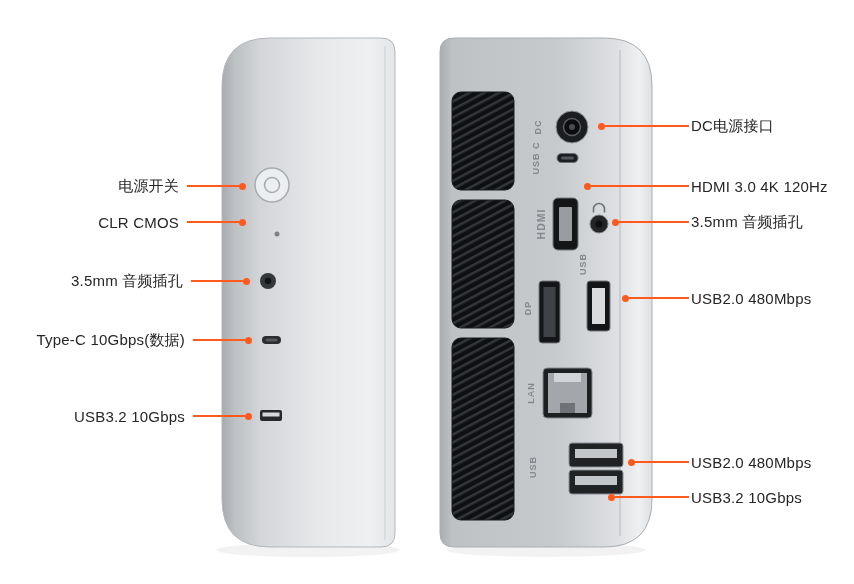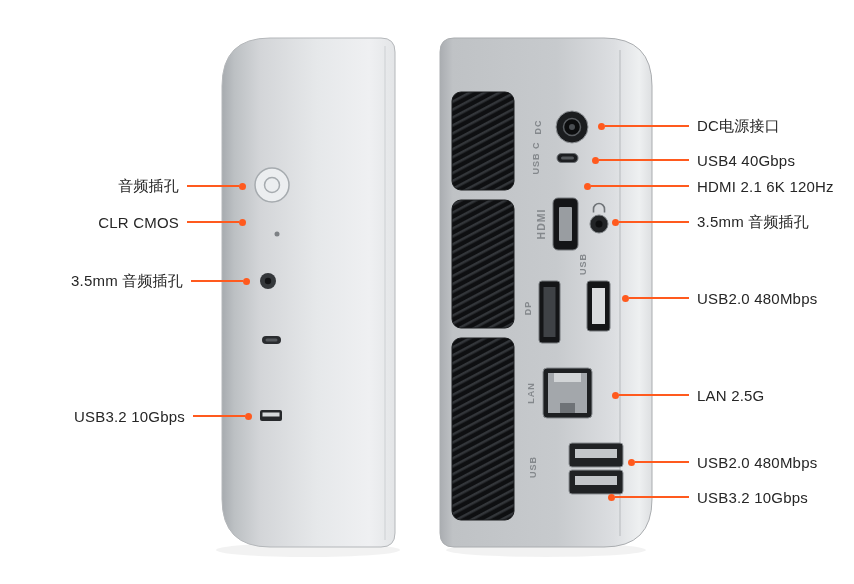--- a/index.html
+++ b/index.html
@@ -4,21 +4,21 @@
 <style>
   :root{ --accent:#FF5A1E; }
   *{box-sizing:border-box;margin:0;padding:0}
   body{font-family:"Liberation Sans","DejaVu Sans",sans-serif;background:#fff;}
   .canvas{position:relative;width:854px;height:584px;background:#fff;overflow:hidden;}
   .devices{position:absolute;inset:0;}
   .callout{position:absolute;display:flex;align-items:center;height:20px;}
   .callout.left{justify-content:flex-end;}
   .co-label{font-size:15px;font-weight:500;color:#262626;white-space:nowrap;letter-spacing:.2px;}
   .callout.left .co-label{margin-right:8px;}
-  .callout.right .co-label{margin-left:8px;}
+  .callout.right .co-label{margin-left:2px;}
   .co-line{height:2px;background:var(--accent);flex:none;}
   .co-dot{width:7px;height:7px;border-radius:50%;background:var(--accent);flex:none;}
   .port-text{font-family:"Liberation Sans","DejaVu Sans",sans-serif;font-size:9px;font-weight:700;fill:#84888c;letter-spacing:1px;}
   .port-text-lg{font-size:10.5px;}
 </style>
 </head>
 <body>
 
 <div class="canvas">
 
@@ -135,70 +135,65 @@
       </g>
       <g>
         <rect x="569" y="470" width="54" height="24" rx="3" fill="#202224" stroke="#8b8f93" stroke-width="1"></rect>
         <rect x="575" y="476" width="42" height="9" fill="#c3c6c9"></rect>
       </g>
       <text class="port-text" x="533" y="467" text-anchor="middle" dominant-baseline="central" transform="rotate(-90 533 467)">USB</text>
     </g>
   </svg>
 
   <div class="callout left" style="top:176px;left:0;width:246px">
-    <span class="co-label">音频插孔</span>
+    <span class="co-label">电源开关</span>
     <span class="co-line" style="width:52px"></span>
     <span class="co-dot"></span>
   </div>
   <div class="callout left" style="top:212px;left:0;width:246px">
     <span class="co-label">CLR CMOS</span>
     <span class="co-line" style="width:52px"></span>
     <span class="co-dot"></span>
   </div>
   <div class="callout left" style="top:271px;left:0;width:250px">
     <span class="co-label">3.5mm 音频插孔</span>
     <span class="co-line" style="width:52px"></span>
     <span class="co-dot"></span>
   </div>
+  <div class="callout left" style="top:330px;left:0;width:252px">
+    <span class="co-label">Type-C 10Gbps(数据)</span>
+    <span class="co-line" style="width:52px"></span>
+    <span class="co-dot"></span>
+  </div>
   <div class="callout left" style="top:406px;left:0;width:252px">
     <span class="co-label">USB3.2 10Gbps</span>
     <span class="co-line" style="width:52px"></span>
     <span class="co-dot"></span>
   </div>
 
   <div class="callout right" style="top:116px;left:598px">
     <span class="co-dot"></span>
     <span class="co-line" style="width:84px"></span>
     <span class="co-label">DC电源接口</span>
   </div>
-  <div class="callout right" style="top:150px;left:592px">
-    <span class="co-dot"></span>
-    <span class="co-line" style="width:90px"></span>
-    <span class="co-label">USB4 40Gbps</span>
-  </div>
   <div class="callout right" style="top:176px;left:584px">
     <span class="co-dot"></span>
     <span class="co-line" style="width:98px"></span>
-    <span class="co-label">HDMI 2.1 6K 120Hz</span>
+    <span class="co-label">HDMI 3.0 4K 120Hz</span>
   </div>
   <div class="callout right" style="top:212px;left:612px">
     <span class="co-dot"></span>
     <span class="co-line" style="width:70px"></span>
     <span class="co-label">3.5mm 音频插孔</span>
   </div>
   <div class="callout right" style="top:288px;left:622px">
     <span class="co-dot"></span>
     <span class="co-line" style="width:60px"></span>
     <span class="co-label">USB2.0 480Mbps</span>
   </div>
-  <div class="callout right" style="top:385px;left:612px">
-    <span class="co-dot"></span>
-    <span class="co-line" style="width:70px"></span>
-    <span class="co-label">LAN 2.5G</span>
-  </div>
   <div class="callout right" style="top:452px;left:628px">
     <span class="co-dot"></span>
     <span class="co-line" style="width:54px"></span>
     <span class="co-label">USB2.0 480Mbps</span>
   </div>
   <div class="callout right" style="top:487px;left:608px">
     <span class="co-dot"></span>
     <span class="co-line" style="width:74px"></span>
     <span class="co-label">USB3.2 10Gbps</span>
   </div>

